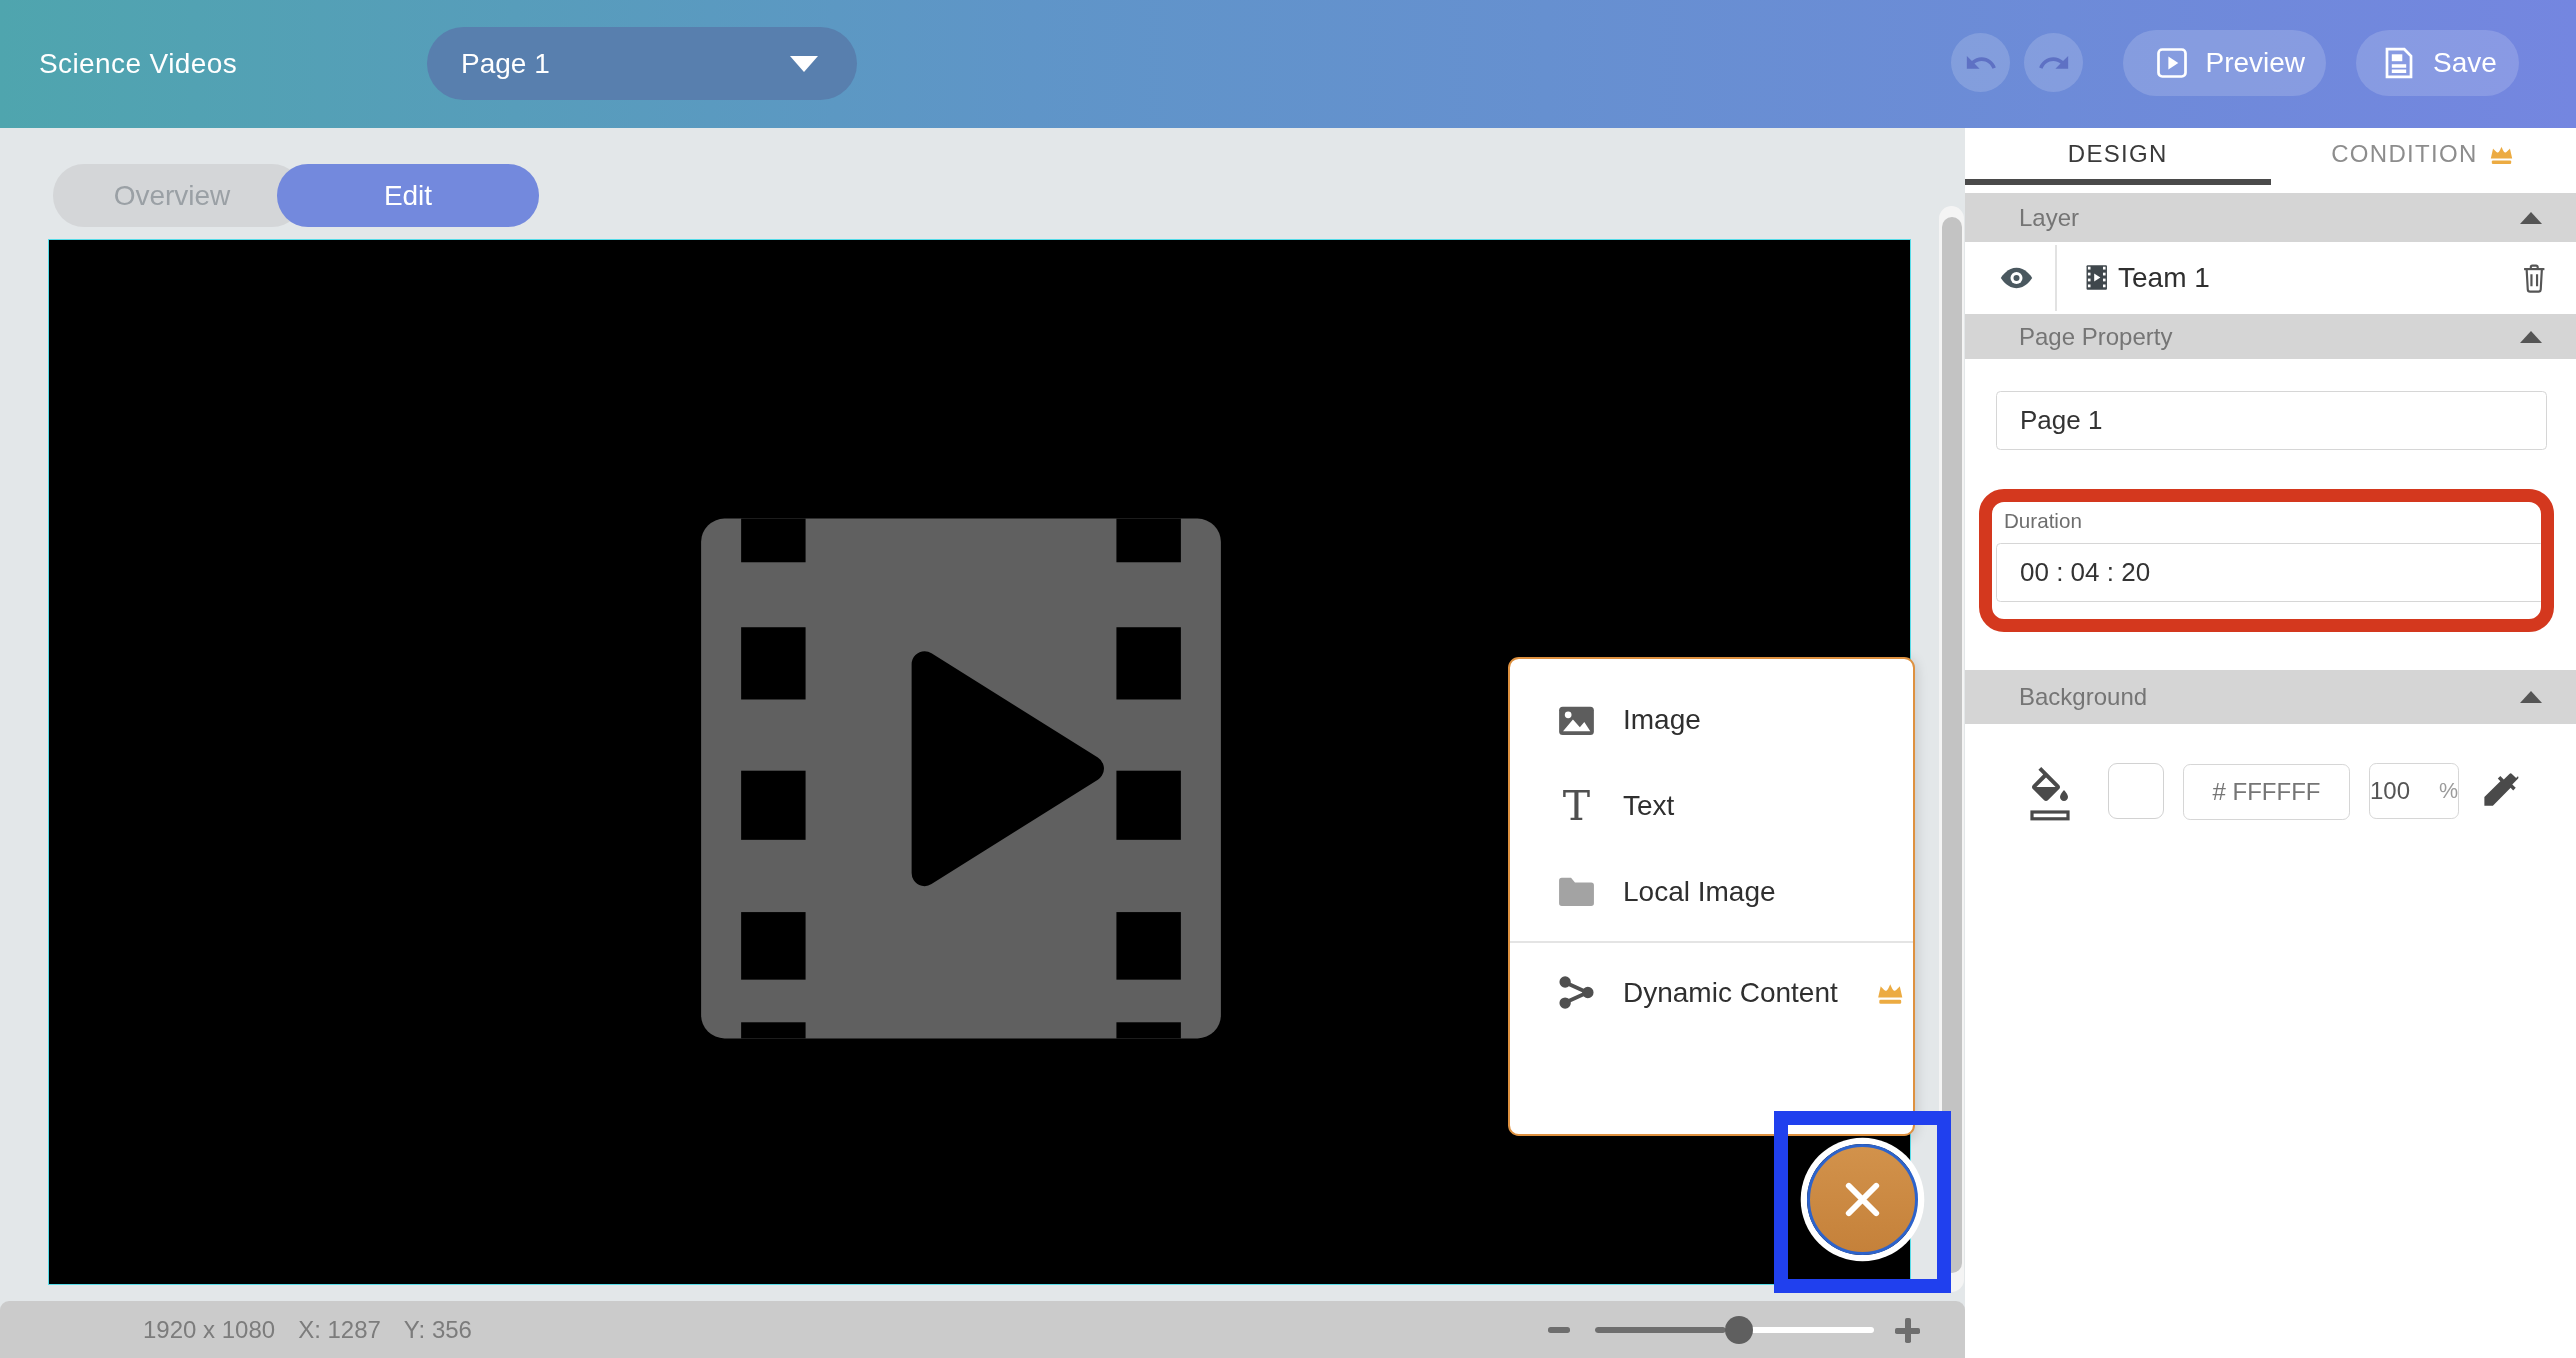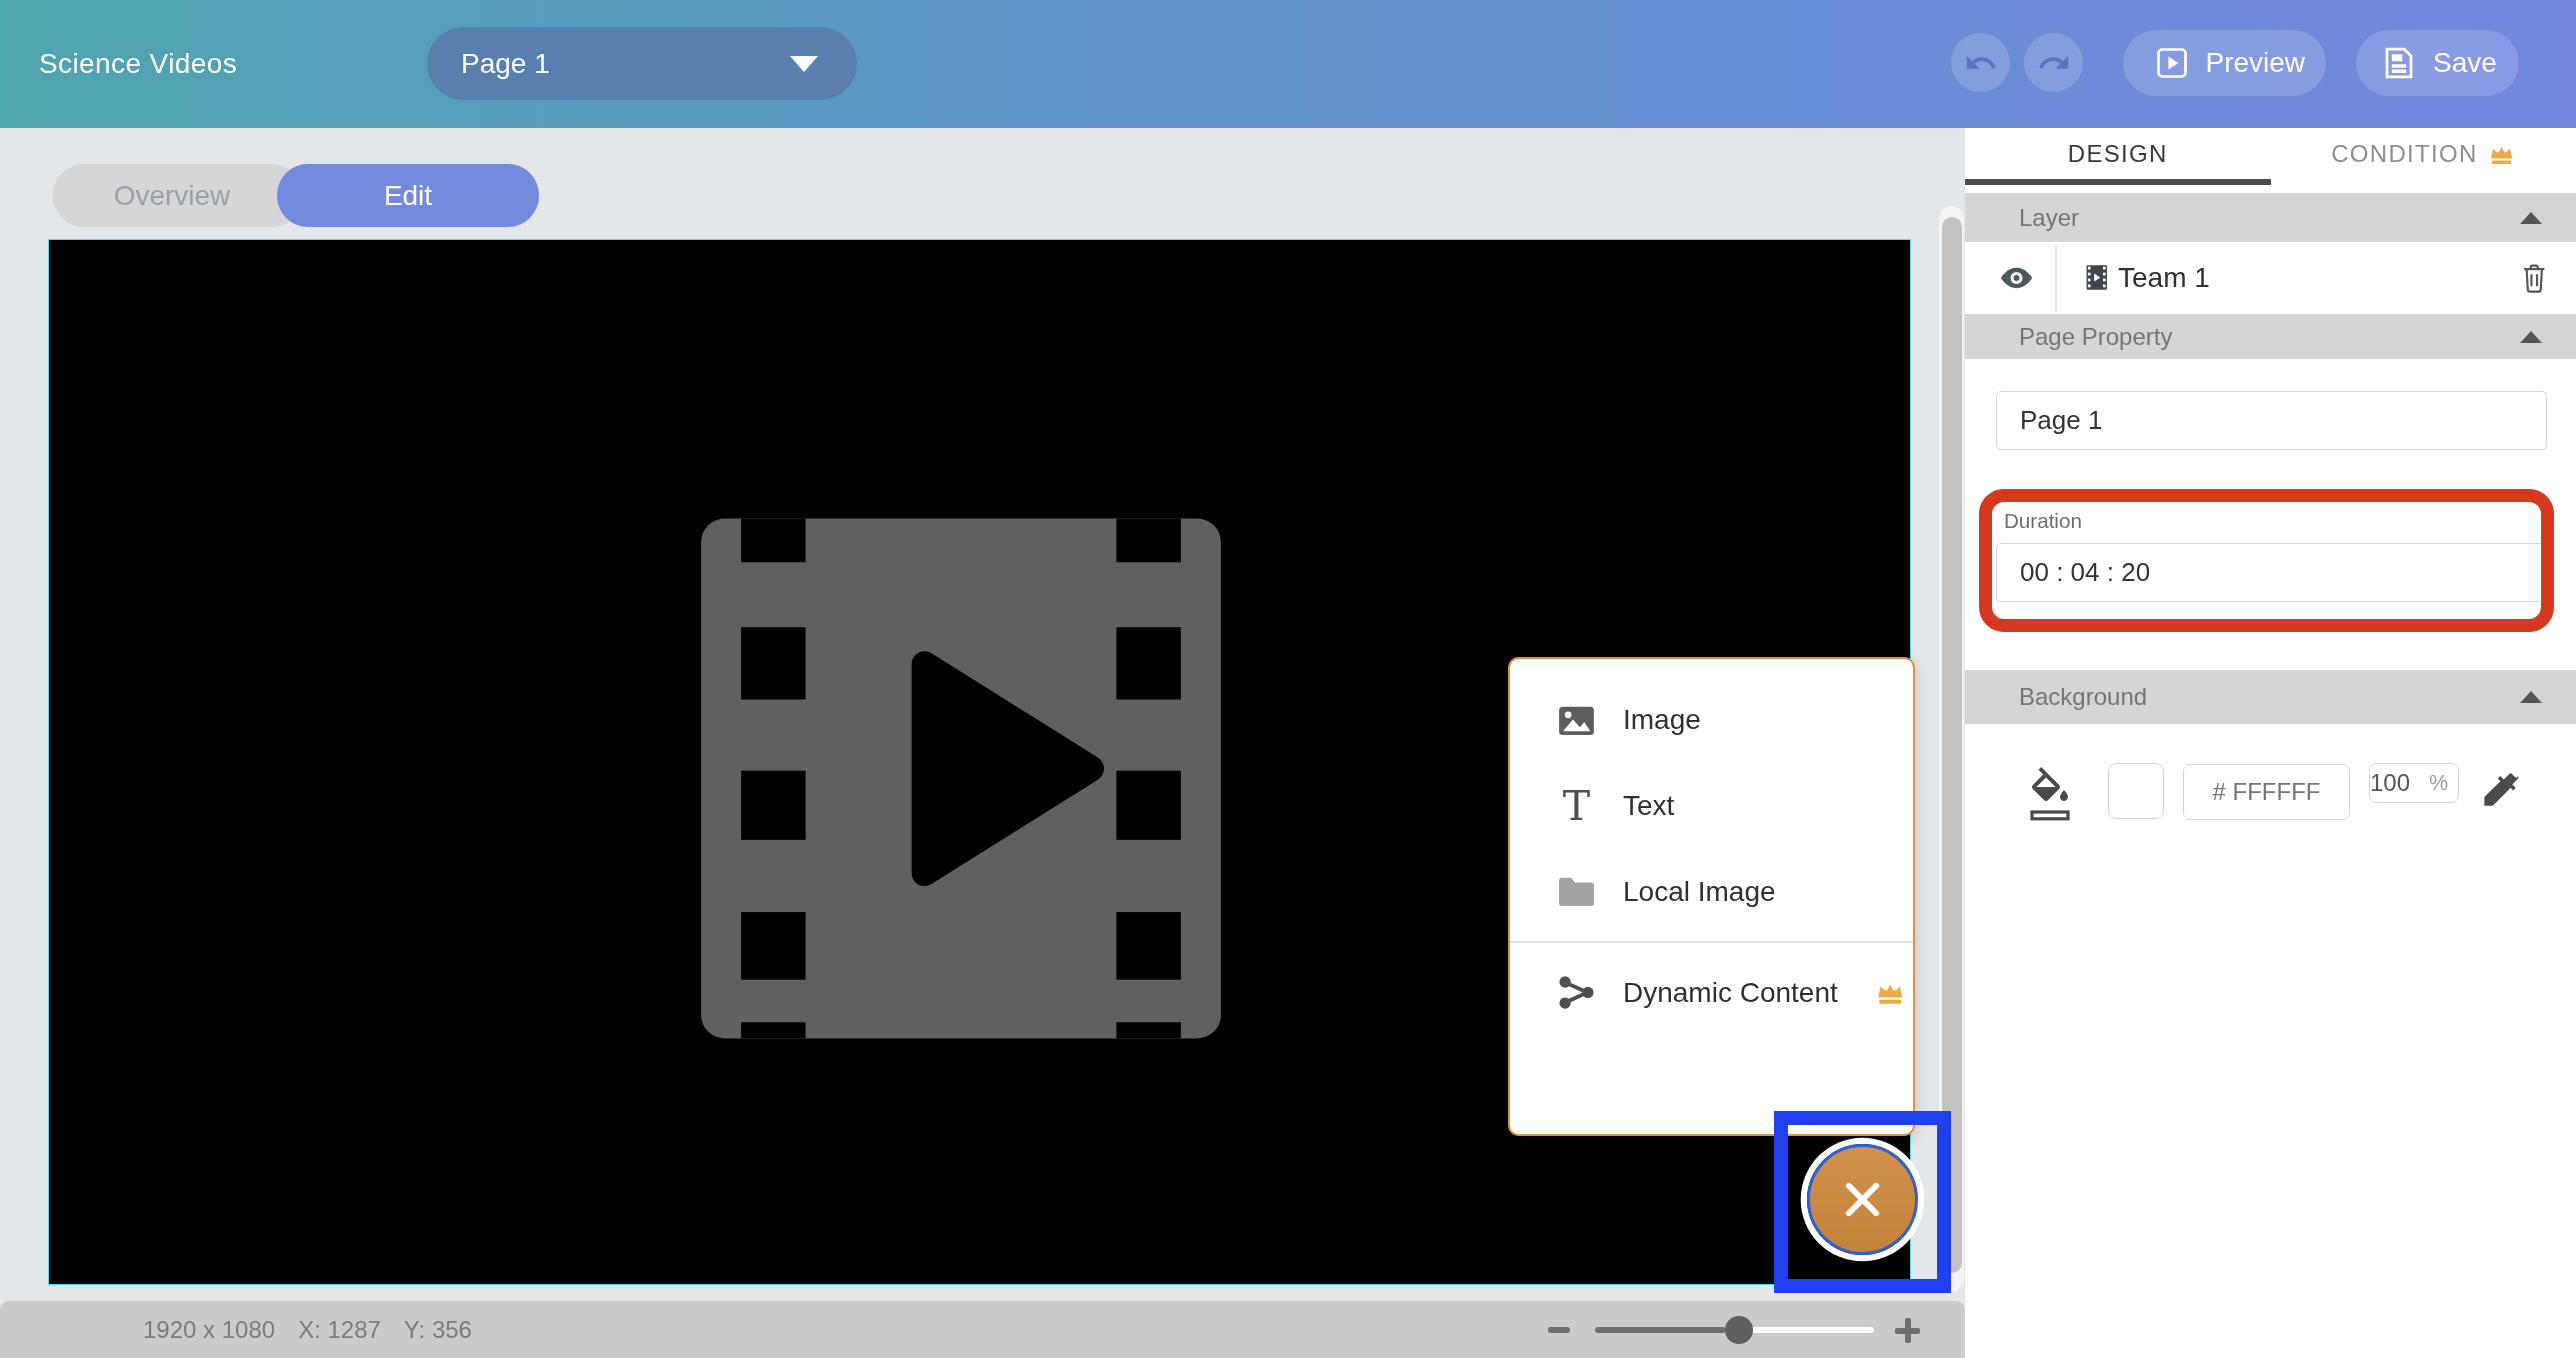--- a/index.html
+++ b/index.html
@@ -88,22 +88,22 @@
           display:flex;align-items:center;font-size:26px;color:#333;}
   .input-page{left:31px;top:263px;width:551px;height:59px;padding-left:23px;}
   .dur-label{position:absolute;left:39px;top:381px;font-size:20.6px;color:#6e6e6e;}
   .input-duration{left:31px;top:415px;width:549px;height:59px;padding-left:23px;align-items:center;}
 
   .bucket-icon{position:absolute;left:61px;top:638px;cursor:pointer;}
   .swatch{position:absolute;left:143px;top:635px;width:56px;height:56px;background:#fff;
           border:1.8px solid #d2d2d2;border-radius:9px;cursor:pointer;}
   .hex-field{left:218px;top:636px;width:167px;height:56px;border-radius:7.2px;justify-content:center;
              color:#757575;font-size:24px;}
-  .pct-field{left:404px;top:635px;width:90px;height:40px;border-radius:7.2px;justify-content:flex-start;
-             gap:19px;font-size:24px;color:#555;}
+  .pct-field{left:404px;top:635px;width:90px;height:56px;border-radius:7.2px;justify-content:space-between;
+             gap:8px;font-size:24px;color:#555;}
   .pct-unit{color:#9b9b9b;font-size:21.5px;}
   .dropper-btn{position:absolute;left:514px;top:640px;border:none;background:none;cursor:pointer;padding:0;}
 
   
   .statusbar{position:absolute;left:0;top:1301px;width:1965px;height:57px;background:#cbcbcb;
              border-radius:9px 9px 0 0;color:#7c7c7c;font-size:24px;}
   .status-text{position:absolute;left:143px;top:0;height:57px;display:flex;align-items:center;gap:23px;}
   .zoom-minus{position:absolute;left:1548px;top:26px;width:21.5px;height:6.3px;border-radius:2.7px;
               background:#6e6e6e;border:none;cursor:pointer;padding:0;}
   .zoom-track{position:absolute;left:1595px;top:26px;width:279px;height:6.3px;border-radius:3.6px;

